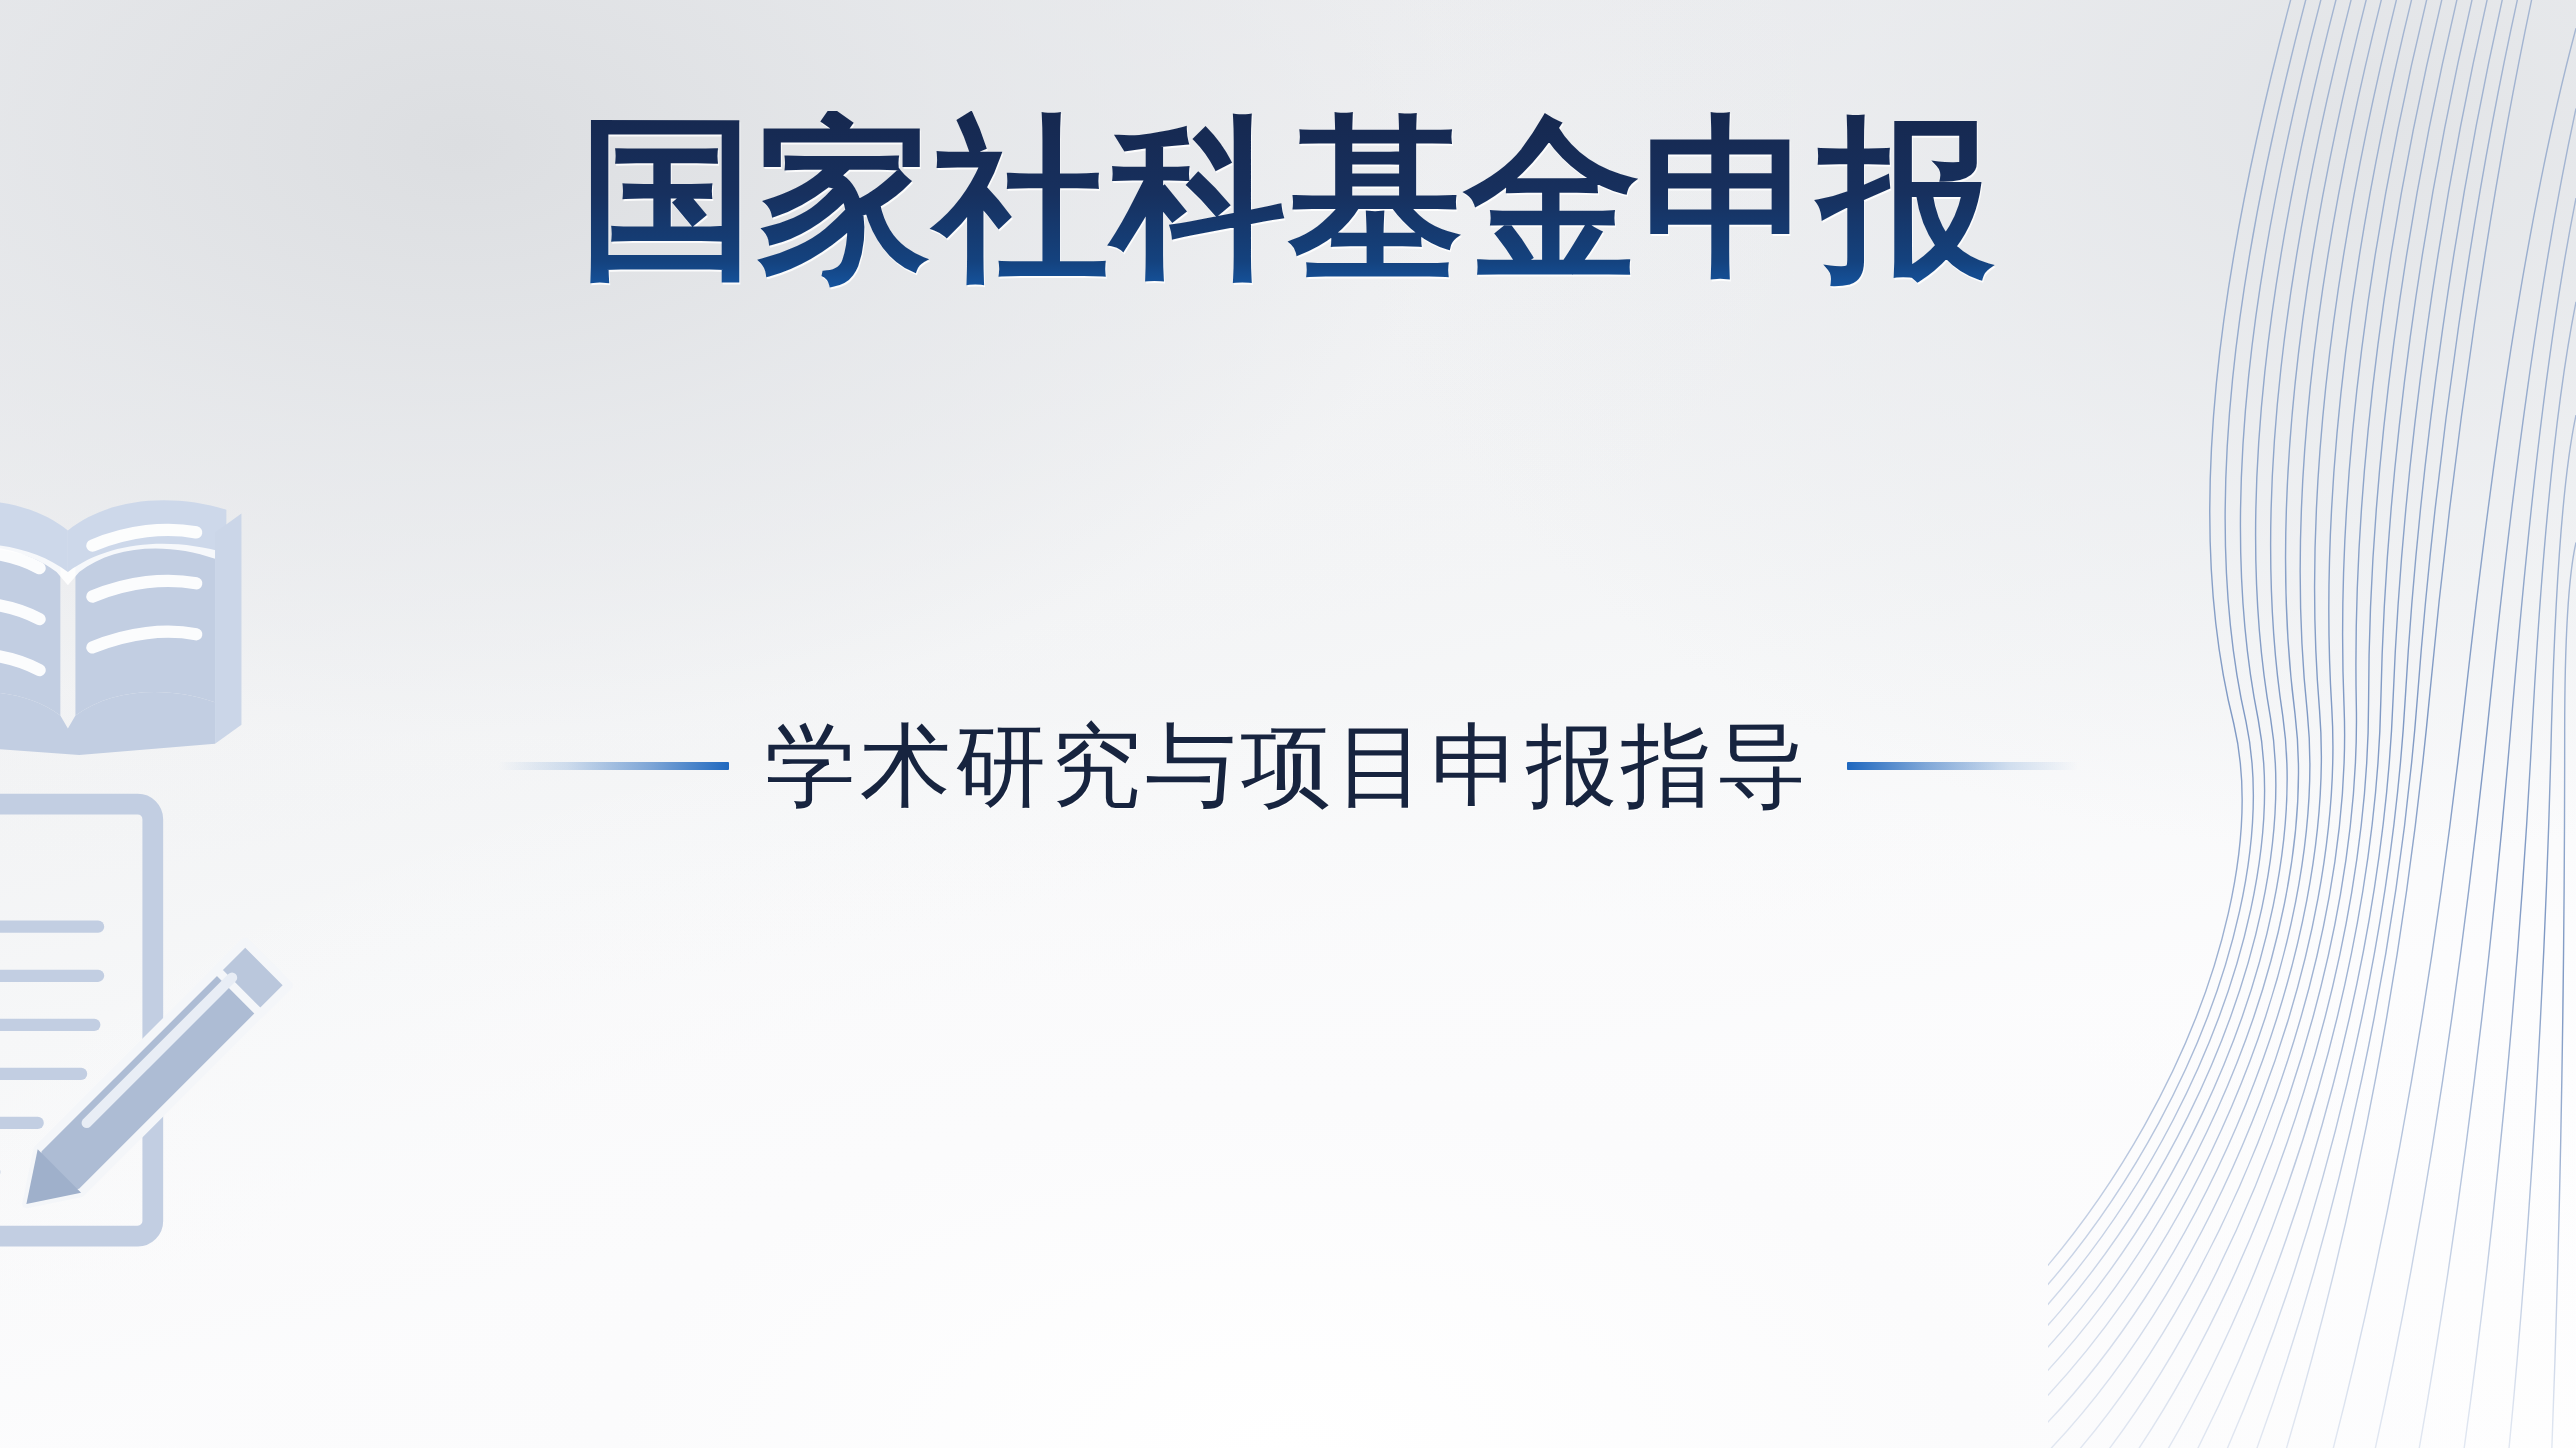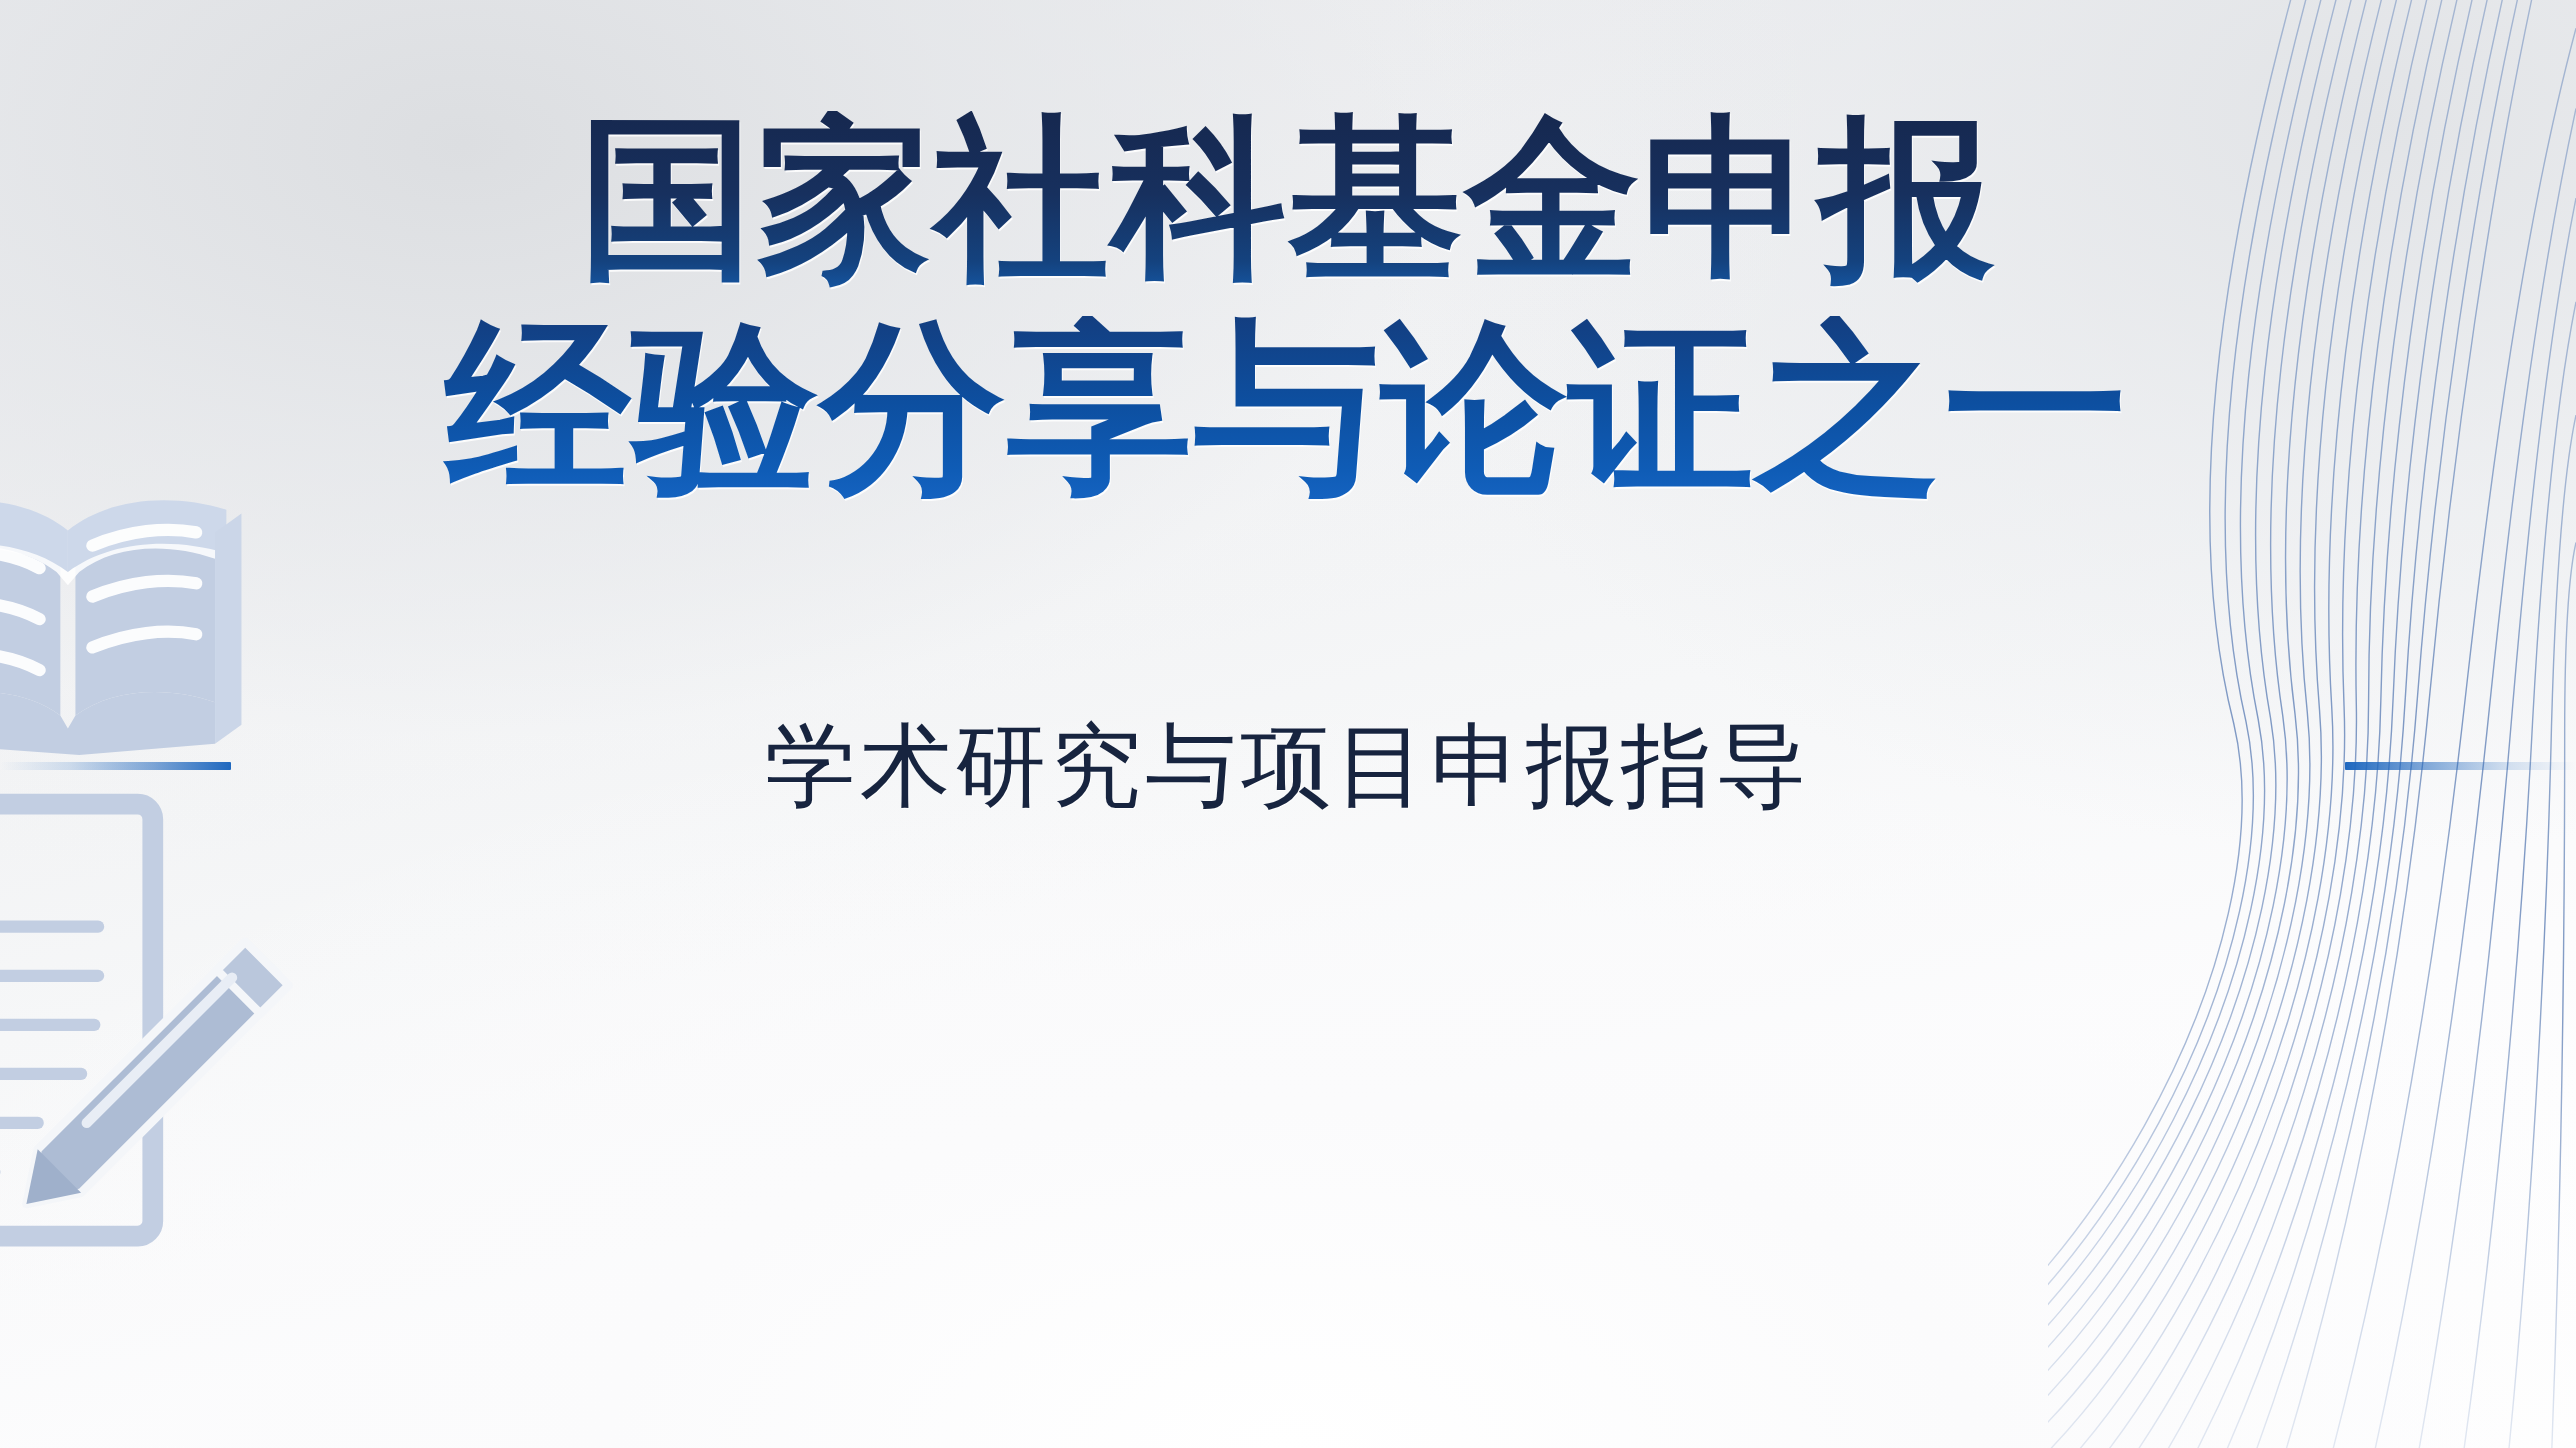--- a/index.html
+++ b/index.html
@@ -68,21 +68,21 @@
     padding-bottom:7.5px;
   }
 
   
   .subtitle-row{
     position:absolute;
     left:0; right:0;
     top:717px;
     display:flex;
     align-items:center;
-    justify-content:space-between;
+    justify-content:center;
     gap:36px;
   }
   .rule{
     height:8.5px;
     width:231px;
     border-radius:0.9px;
     flex:0 0 auto;
   }
   .rule-left{
     background:linear-gradient(90deg, rgba(31,104,191,0) 0%, rgba(31,104,191,0.18) 30%, rgba(28,100,188,0.55) 66%, #1f68bf 100%);
@@ -193,21 +193,20 @@
     <g>
       <path d="M 352 498 L 398 544 L 178 764 L 120 776 L 132 718 Z" fill="#adbcd4" stroke="#f4f6f9" stroke-width="9" stroke-linejoin="round"></path>
       <path d="M 352 498 L 398 544 L 368 574 L 322 528 Z" fill="#bac7dc" stroke="#f4f6f9" stroke-width="9" stroke-linejoin="round"></path>
       <path d="M 132 718 L 178 764 L 120 776 Z" fill="#9fb0cb"></path>
       <path d="M 338 536 L 184 690" stroke="#e8edf5" stroke-width="11" stroke-linecap="round" fill="none"></path>
     </g>
   </svg>
 
   <div class="title-block">
     <div class="title-line title-line-1">国家社科基金申报</div>
-    <div class="title-line title-line-2">经验分享与论证之一</div>
   </div>
 
   <div class="subtitle-row">
     <span class="rule rule-left"></span>
     <span class="subtitle">学术研究与项目申报指导</span>
     <span class="rule rule-right"></span>
   </div>
 
 
 </div>

